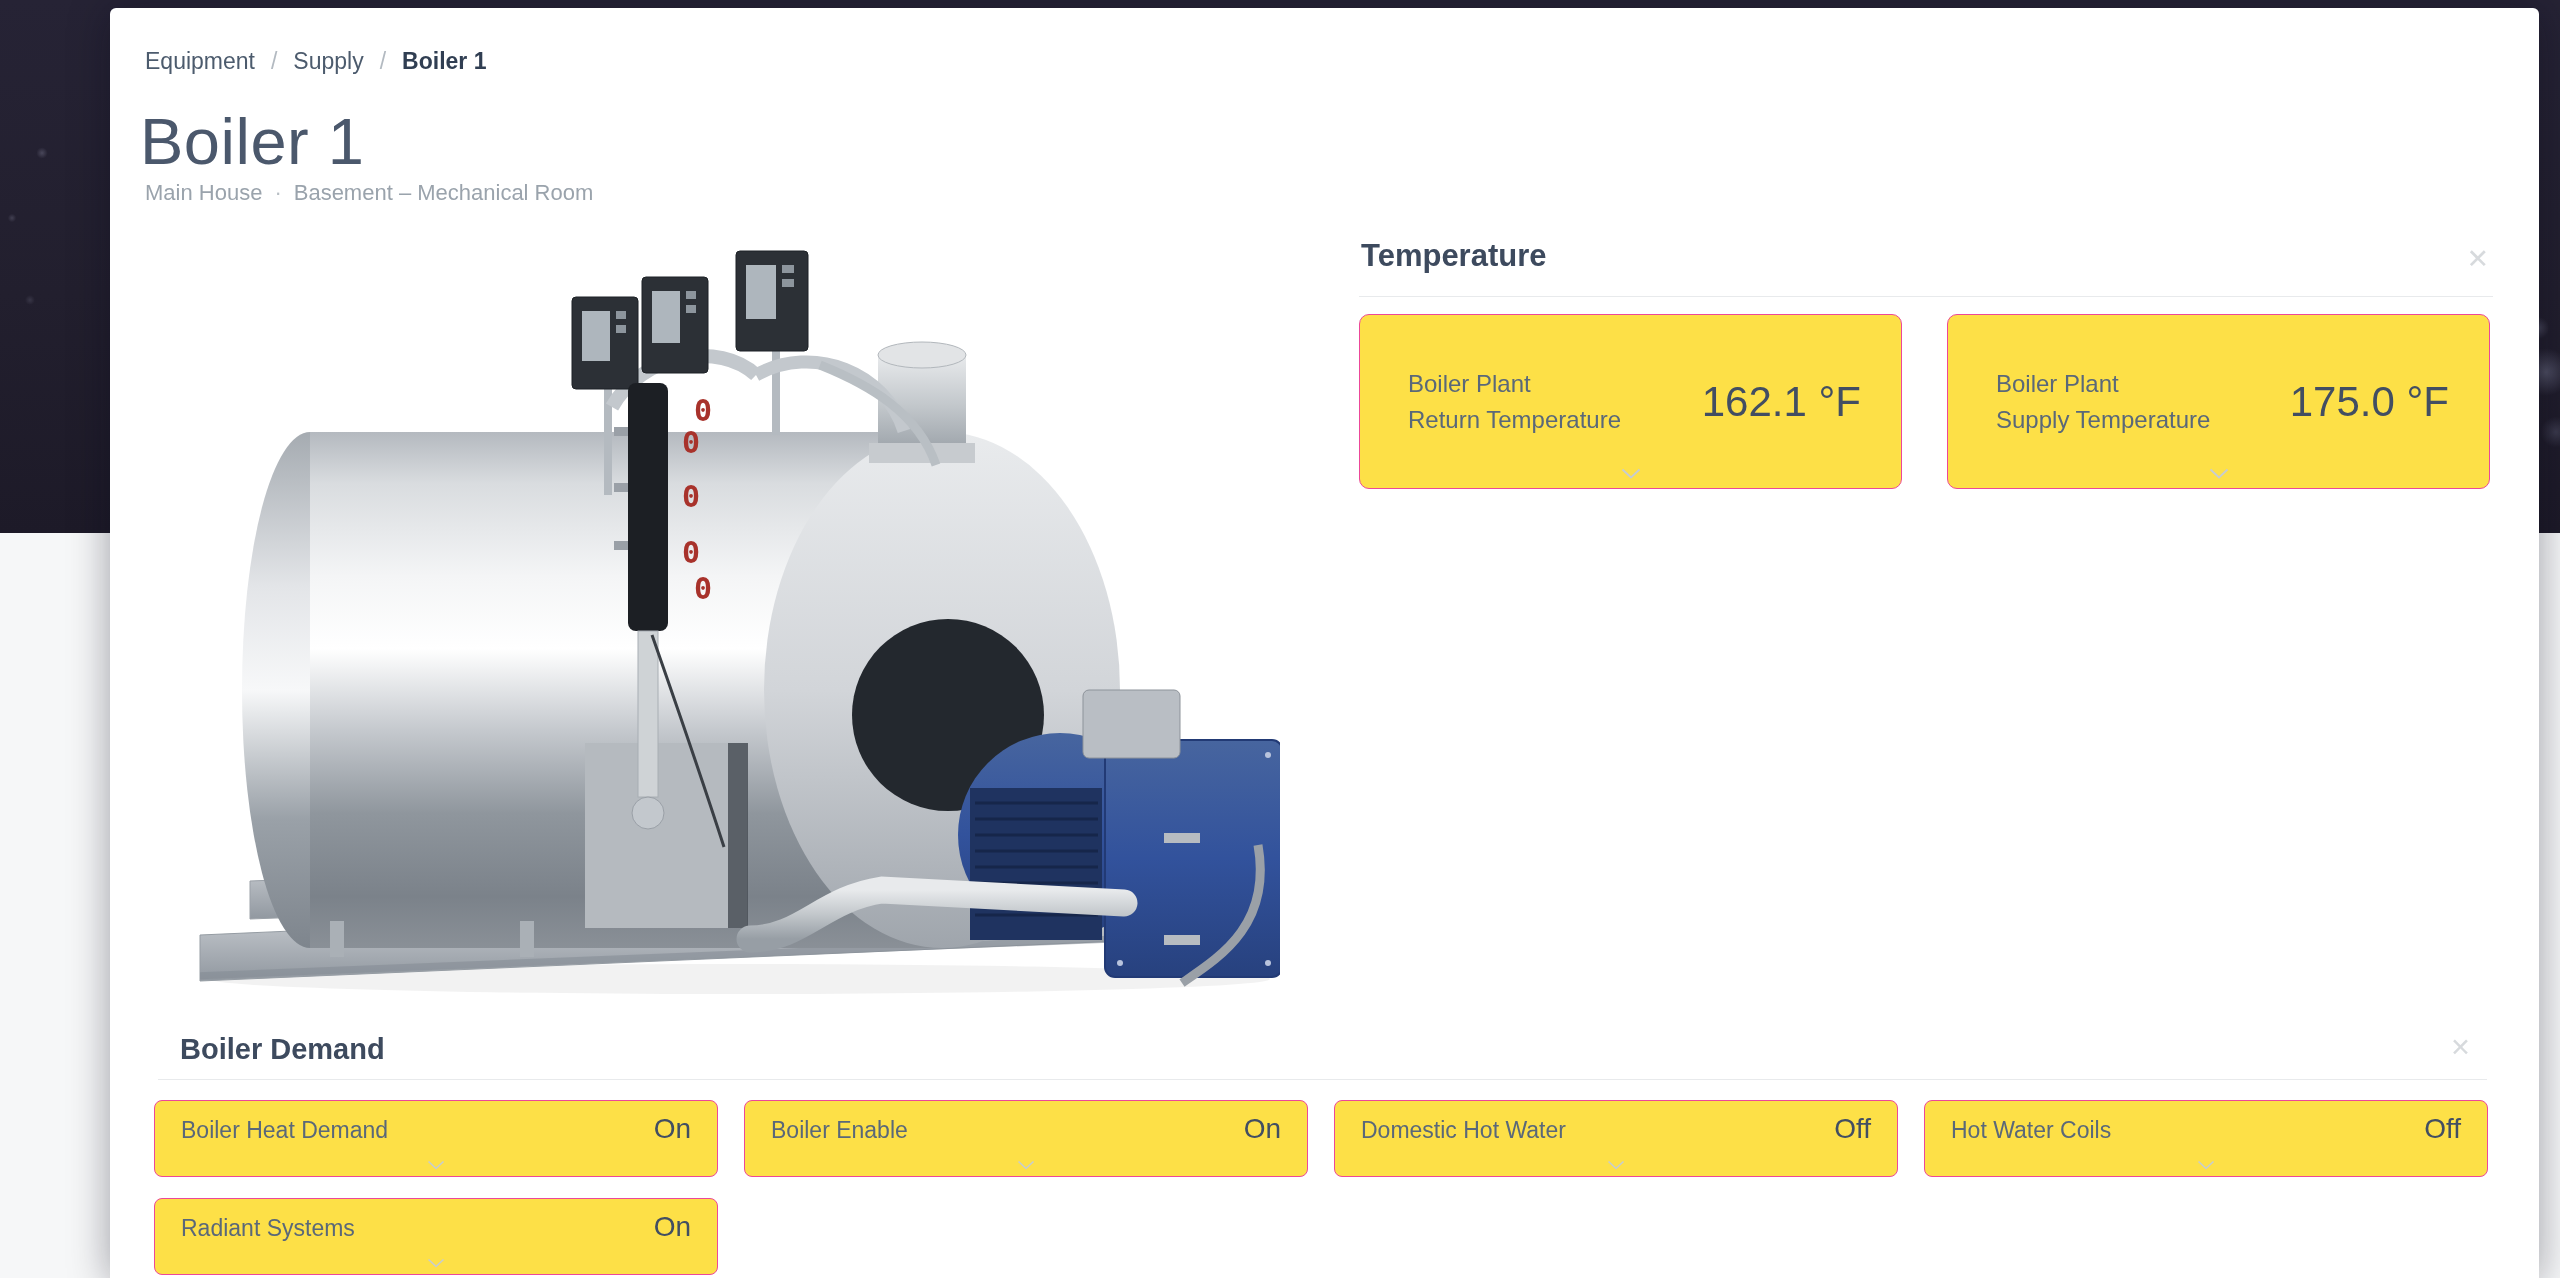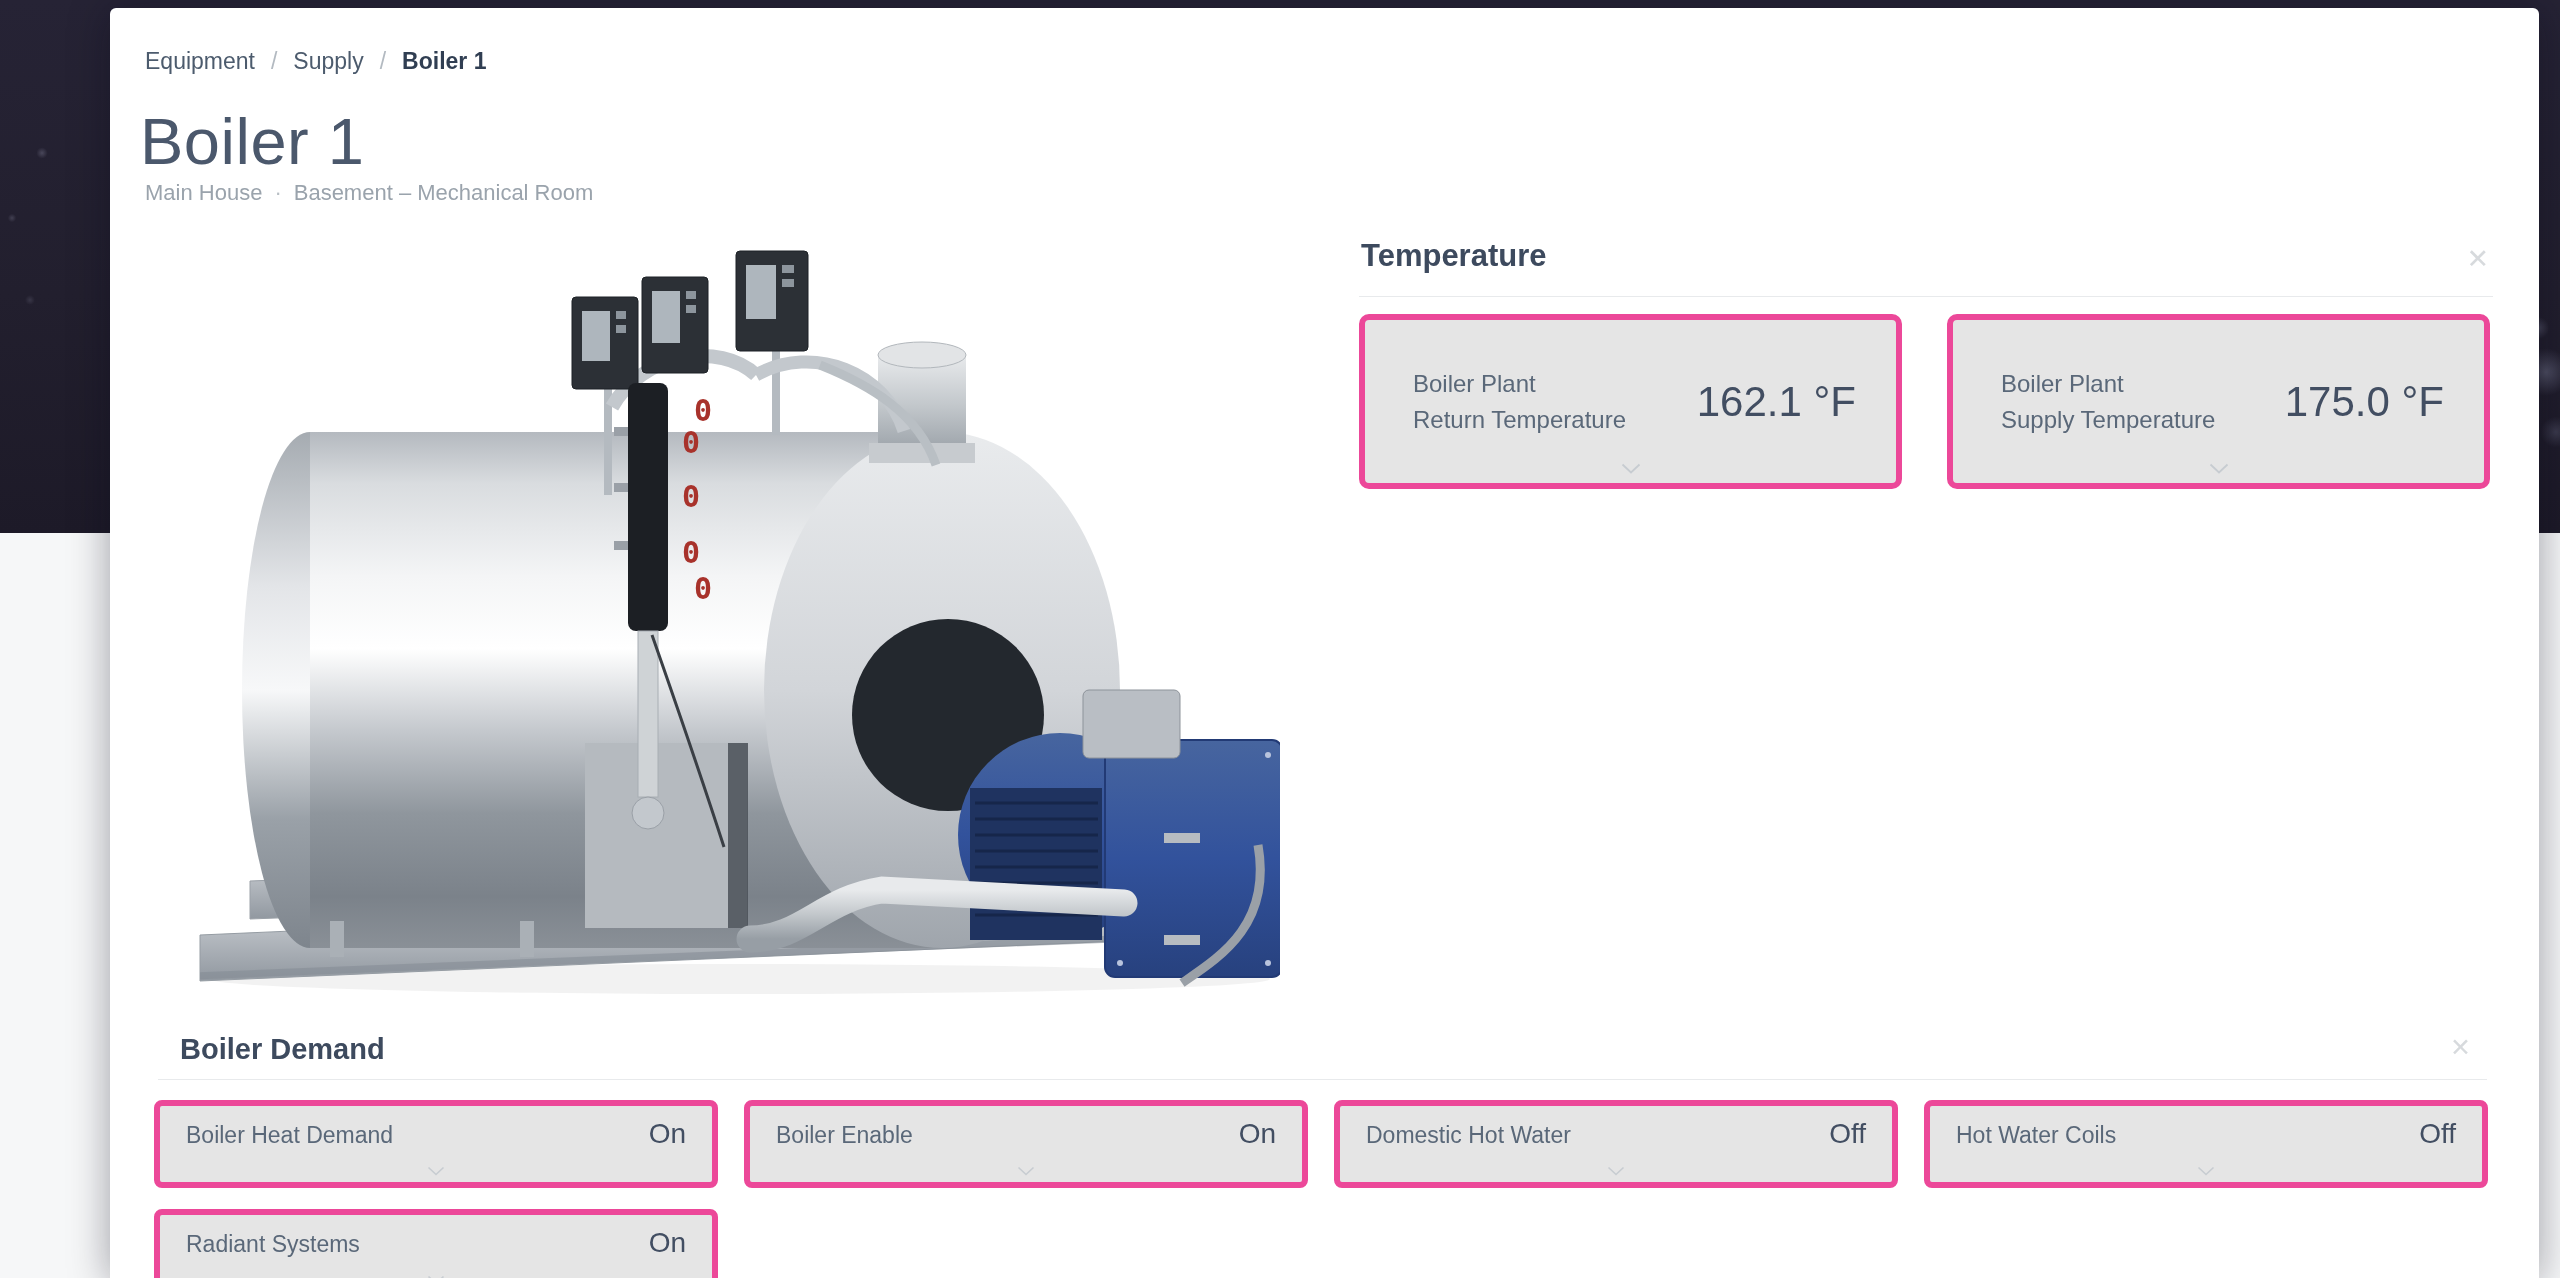--- a/index.html
+++ b/index.html
@@ -42,36 +42,36 @@
   .rule { position:absolute; left:0; right:0; height:1px; background:#e8eaec; }
   .close-btn { position:absolute; font-size:27px; color:#d7dadd; line-height:1; cursor:pointer; }
 
   .temp-section { position:absolute; left:1249px; top:230px; width:1134px; }
   .temp-section h2 { position:absolute; left:2px; top:0; font-size:31px; color:#3d4a5e; }
   .temp-section .rule { top:58px; }
   .temp-section .close-btn { top:8px; right:4px; }
   .temp-grid { position:absolute; left:0; top:76px; display:grid;
     grid-template-columns:543px 543px; column-gap:45px; row-gap:21px; }
 
-  .card { position:relative; background:#e5e5e5; border:6px solid #ec4899; border-radius:10px; }
+  .card { position:relative; background:#fde047; border:1px solid #ec4899; border-radius:10px; }
   .temp-card { height:175px; }
   .temp-card.short { height:142px; }
   .temp-card .lbl { position:absolute; left:48px; top:50%; transform:translateY(-50%);
     font-size:24px; line-height:36px; color:#5a6879; }
   .temp-card .val { position:absolute; right:40px; top:50%; transform:translateY(-50%);
     font-size:42px; color:#424e62; }
   .chev { position:absolute; left:50%; transform:translateX(-50%); bottom:9px; }
 
   .demand-section { position:absolute; left:44px; top:1025px; width:2335px; }
   .demand-section h2 { position:absolute; left:26px; top:0; font-size:29px; color:#3d4a5e; }
   .demand-section .rule { top:46px; left:4px; right:2px; }
   .demand-section .close-btn { top:2px; right:18px; font-size:25px; }
   .demand-grid { position:absolute; left:0; top:67px; display:grid;
     grid-template-columns:repeat(4,564px); column-gap:26px; row-gap:21px; }
-  .demand-card { height:88px; border-radius:8px; }
+  .demand-card { height:77px; border-radius:8px; }
   .demand-card .lbl { position:absolute; left:26px; top:16px; font-size:23px; color:#5a6879; }
   .demand-card .val { position:absolute; right:26px; top:12px; font-size:28px; color:#424e62; }
   .demand-card .chev { bottom:6px; }
 
   .equip-figure { position:absolute; left:70px; top:227px; width:1100px; height:760px; }
 </style>
 </head>
 <body>
 
 <div class="stage">

